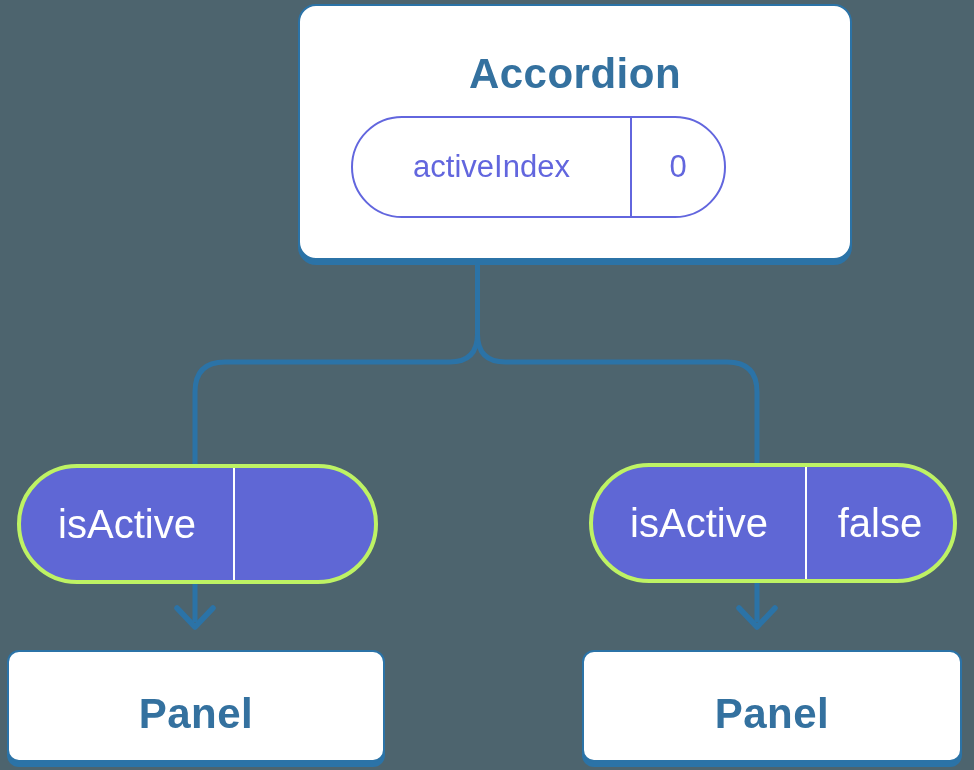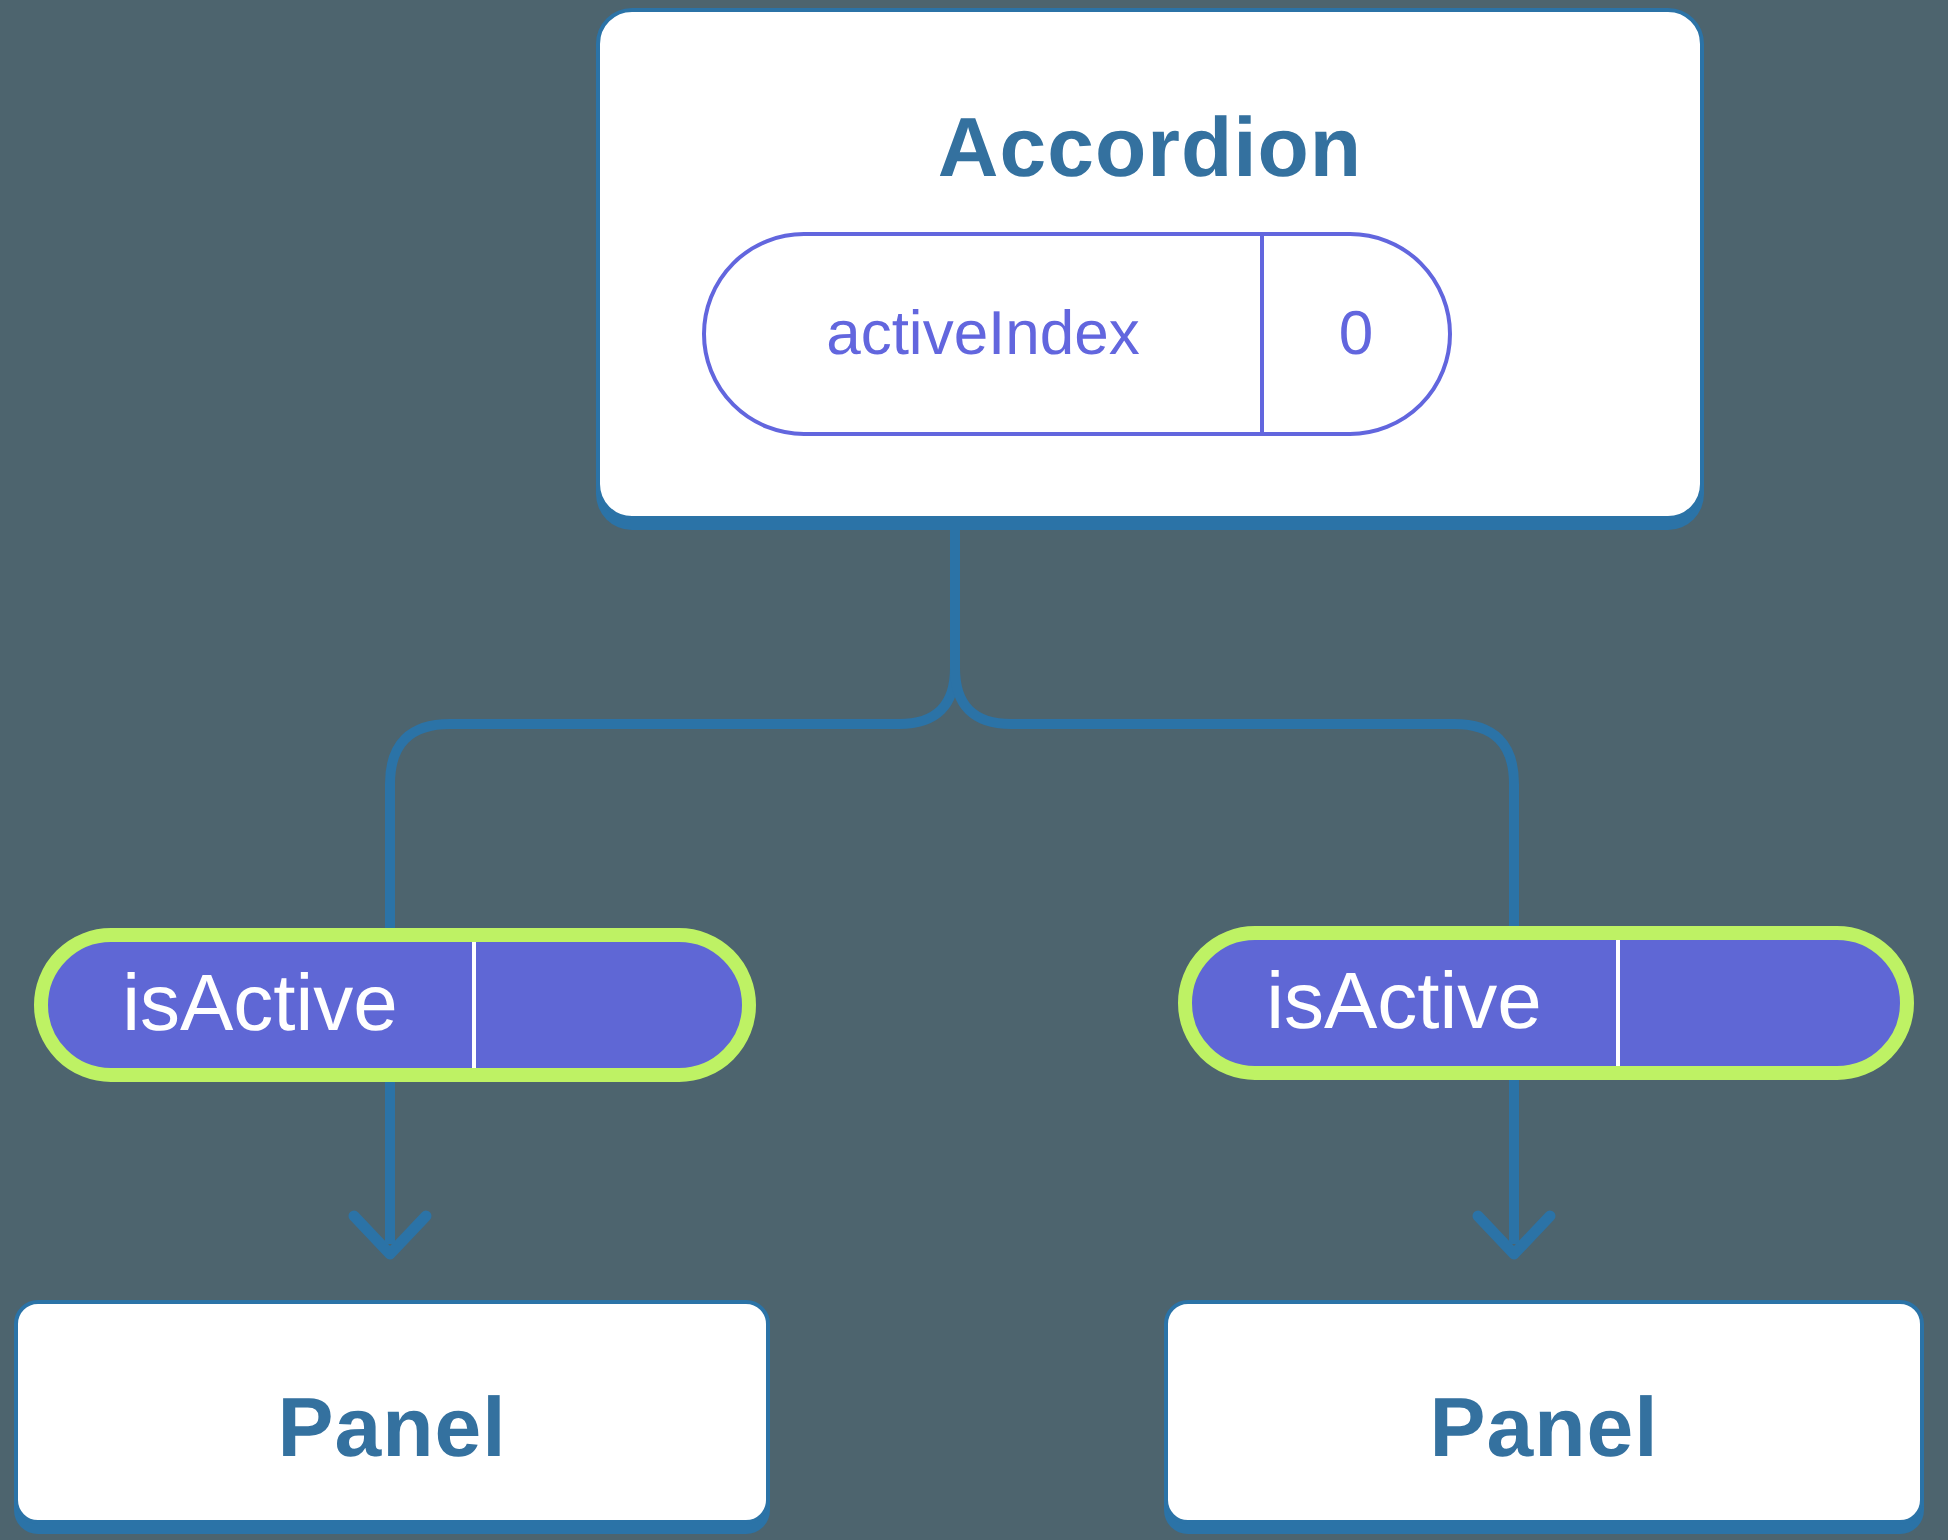--- a/index.html
+++ b/index.html
@@ -65,25 +65,25 @@
     color: #6266de;
   }
   .state-pill .seg.name {
     width: 277px;
     border-right: 2.5px solid #6266de;
   }
   .state-pill .seg.value { flex: 1; }
   
   .prop-pill {
     background: #5f67d5;
-    border: 7px solid #bef264;
+    border: 4px solid #bef264;
     border-radius: 999px;
     display: flex;
     overflow: hidden;
-    height: 77px;
+    height: 120px;
   }
   .prop-pill .seg {
     display: flex;
     align-items: center;
     justify-content: center;
     font-size: 40px;
     color: #ffffff;
   }
   .prop-pill .seg.name {
     border-right: 2.5px solid #ffffff;
@@ -132,20 +132,21 @@
       <span class="seg value">0</span>
     </div>
   </div>
 
   <div class="node prop-pill prop-pill-left">
     <span class="seg name">isActive</span>
   </div>
 
   <div class="node prop-pill prop-pill-right">
     <span class="seg name">isActive</span>
+    <span class="seg value">false</span>
   </div>
 
   <div class="node comp-box panel-box panel-box-left">
     <div class="panel-title">Panel</div>
   </div>
 
   <div class="node comp-box panel-box panel-box-right">
     <div class="panel-title">Panel</div>
   </div>
 

